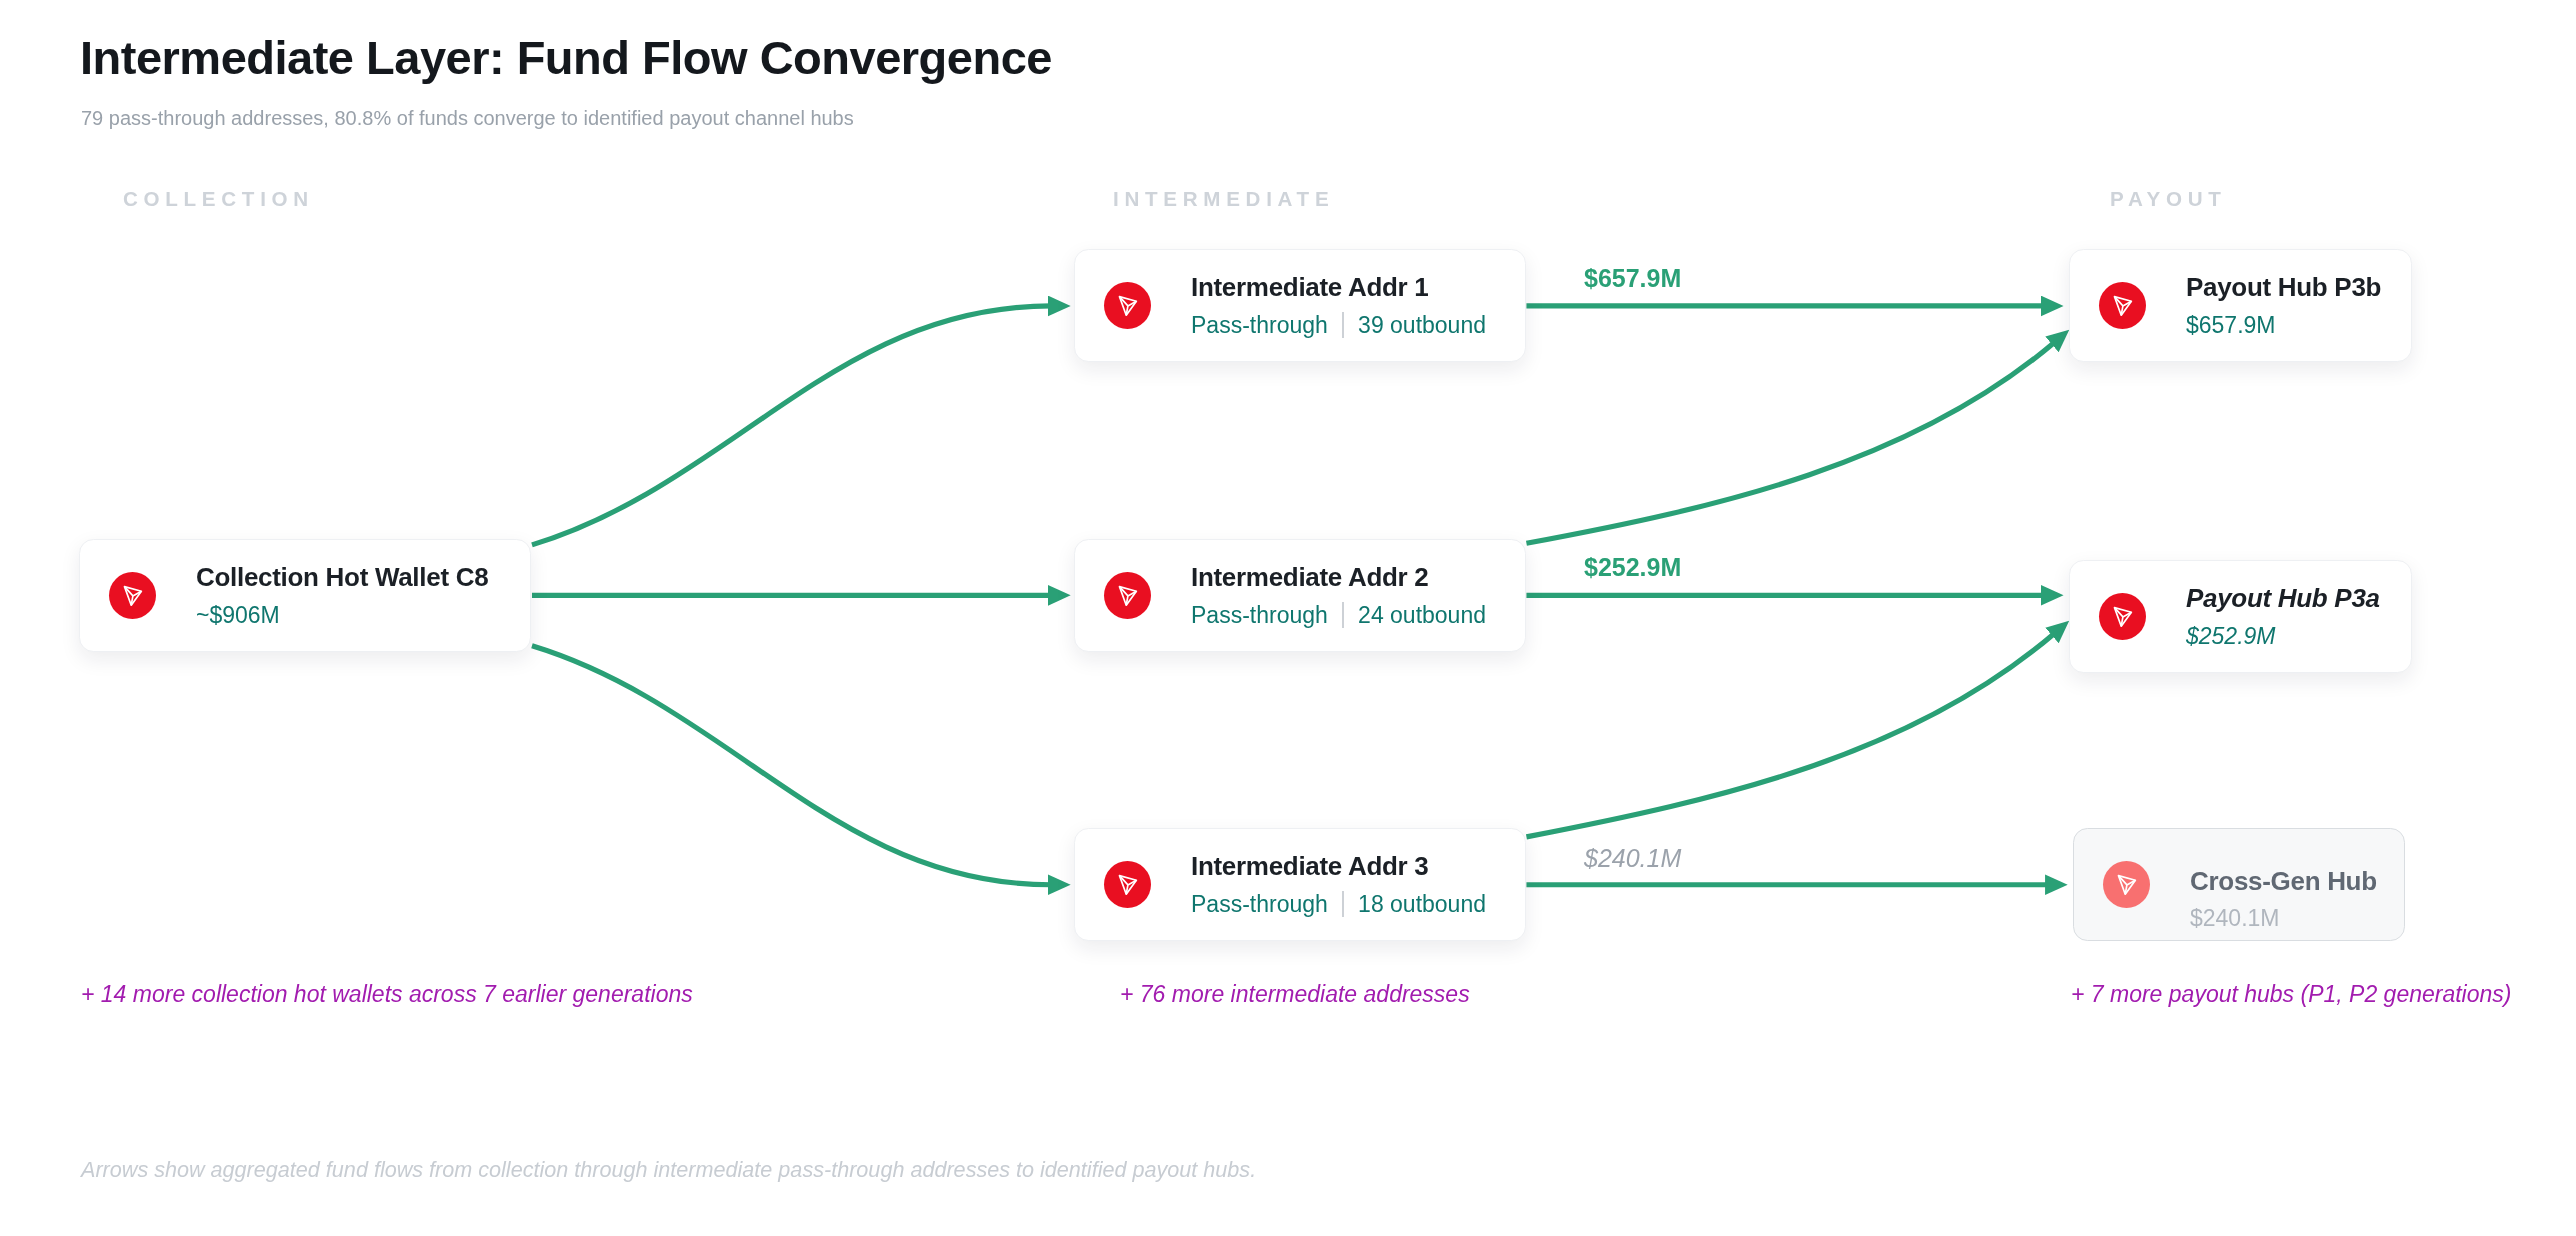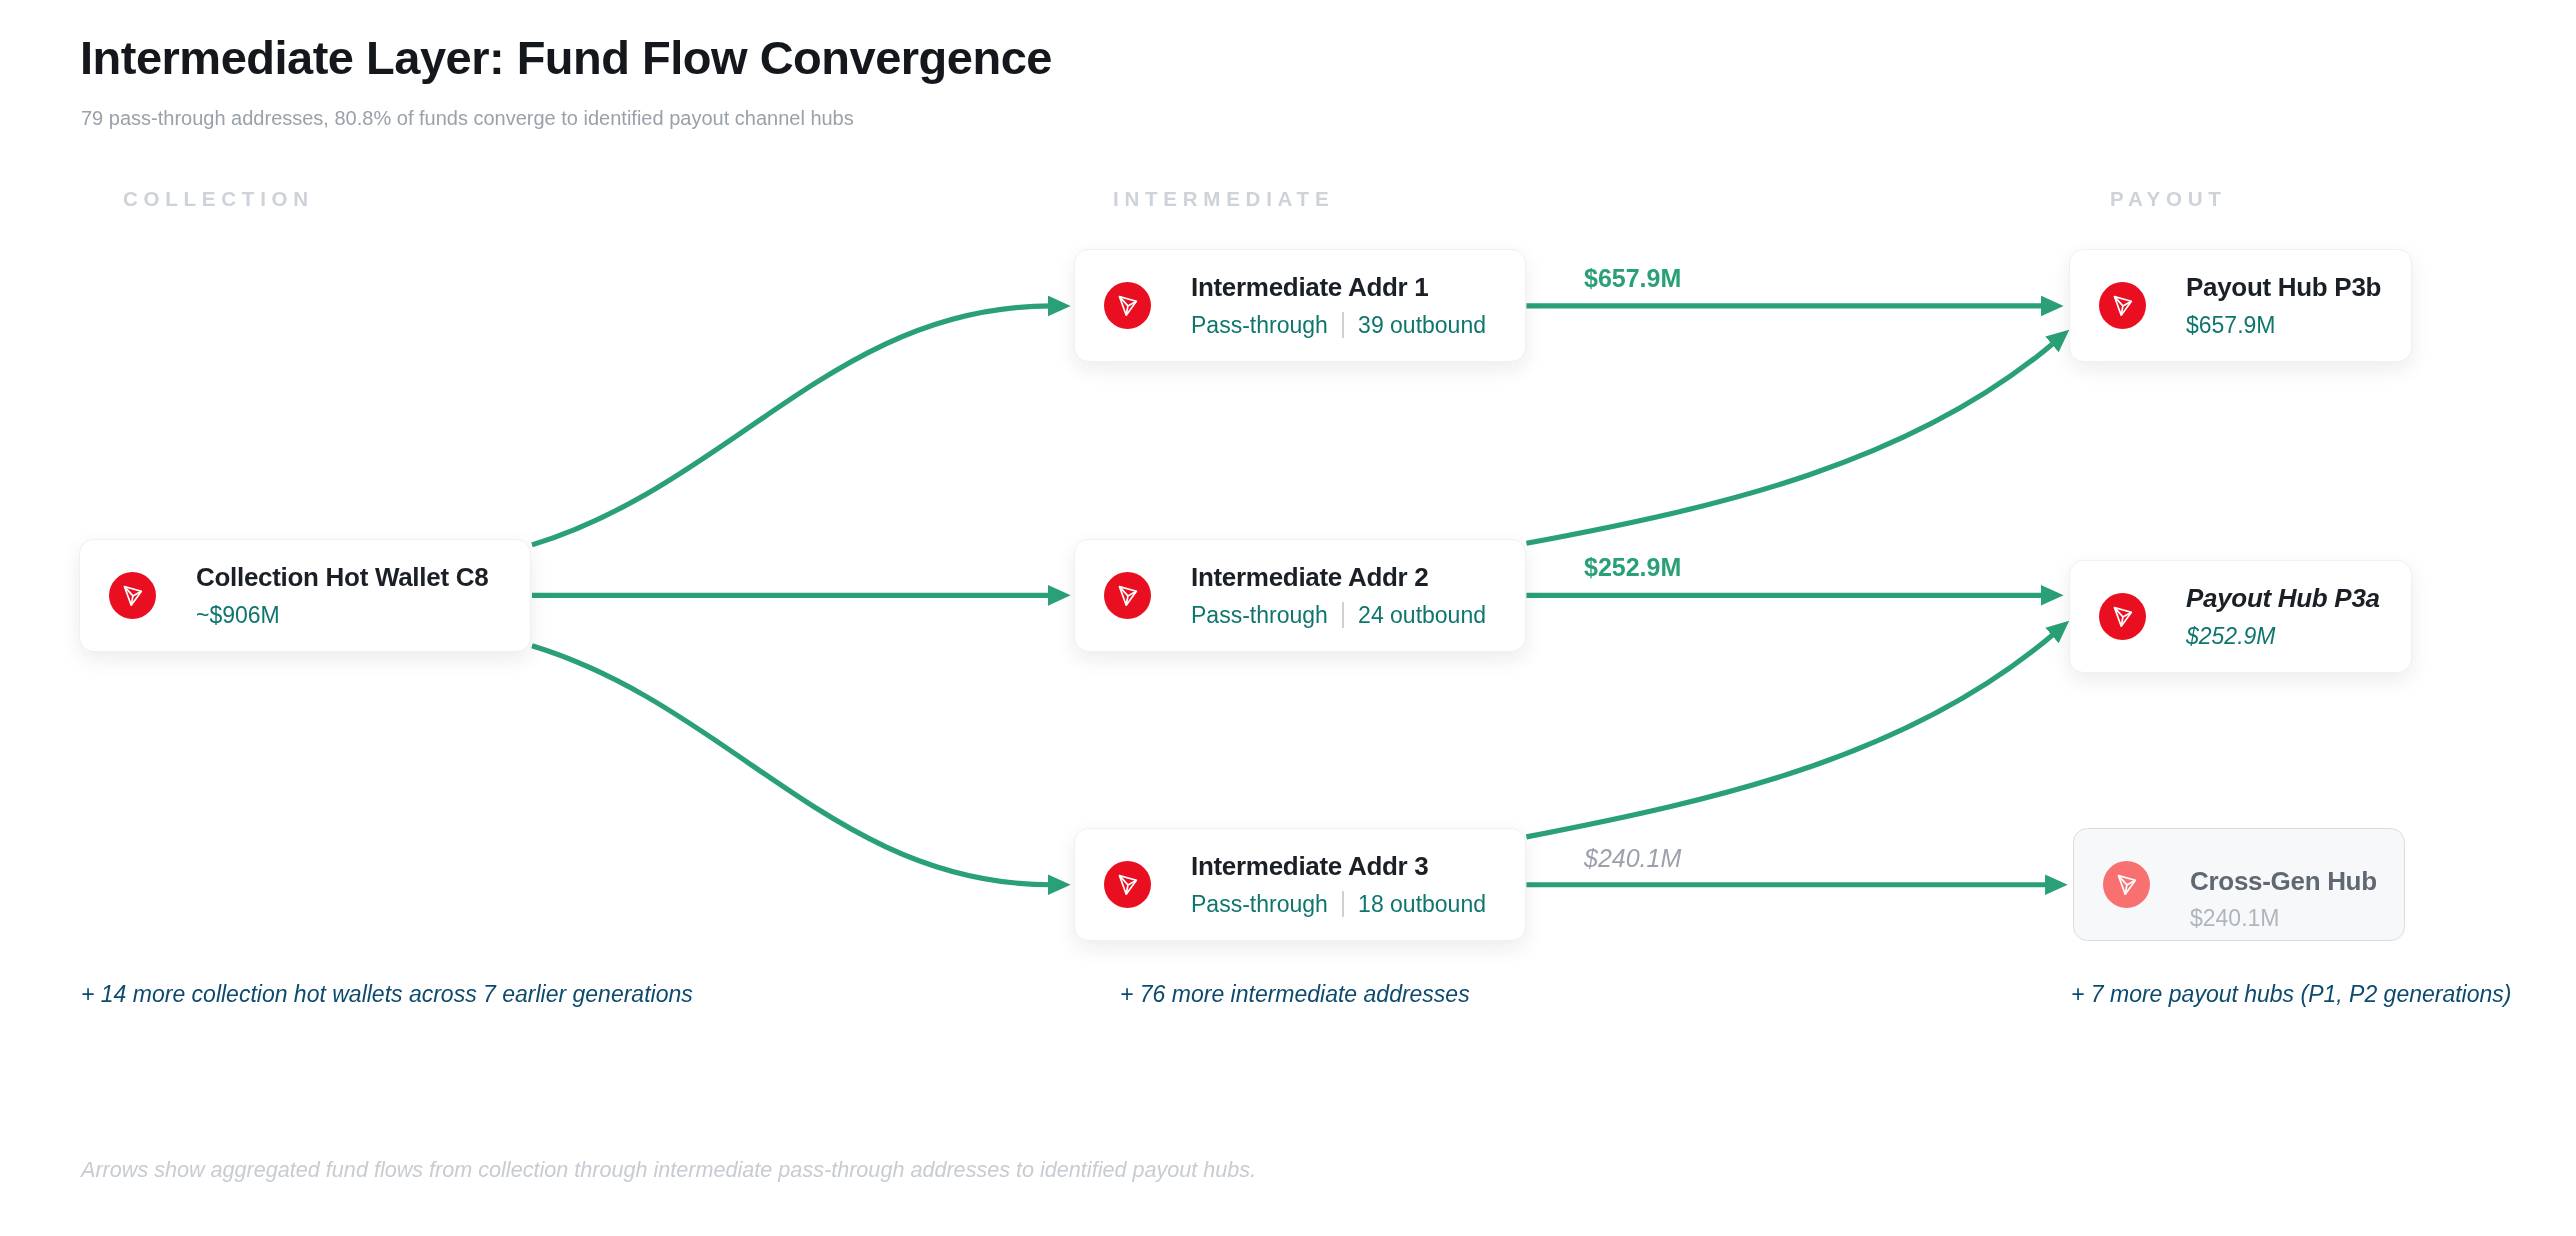--- a/index.html
+++ b/index.html
@@ -52,21 +52,21 @@
   .pos-p3b{left:2069px;top:249px;width:343px;}
   .pos-p3a{left:2069px;top:560px;width:343px;font-style:italic;}
   .pos-cross{left:2073px;top:828px;width:332px;}
   .flowlabel{
     position:absolute;z-index:1;font-size:25px;font-weight:700;color:#2aa076;white-space:nowrap;
   }
   .flowlabel.l1{left:1584px;top:264px;}
   .flowlabel.l2{left:1584px;top:553px;}
   .flowlabel.muted{left:1584px;top:844px;color:#9ba2ab;font-weight:400;font-style:italic;}
   .footnote{
-    position:absolute;top:981px;font-size:23px;font-style:italic;color:#0c4a6e;white-space:nowrap;
+    position:absolute;top:981px;font-size:23px;font-style:italic;color:#a21caf;white-space:nowrap;
   }
   .footnote.f1{left:81px;}
   .footnote.f2{left:1120px;}
   .footnote.f3{left:2071px;}
   .caption{
     position:absolute;left:81px;top:1157px;font-size:21.6px;font-style:italic;
     color:#c7ccd2;white-space:nowrap;
   }
 </style>
 </head>

